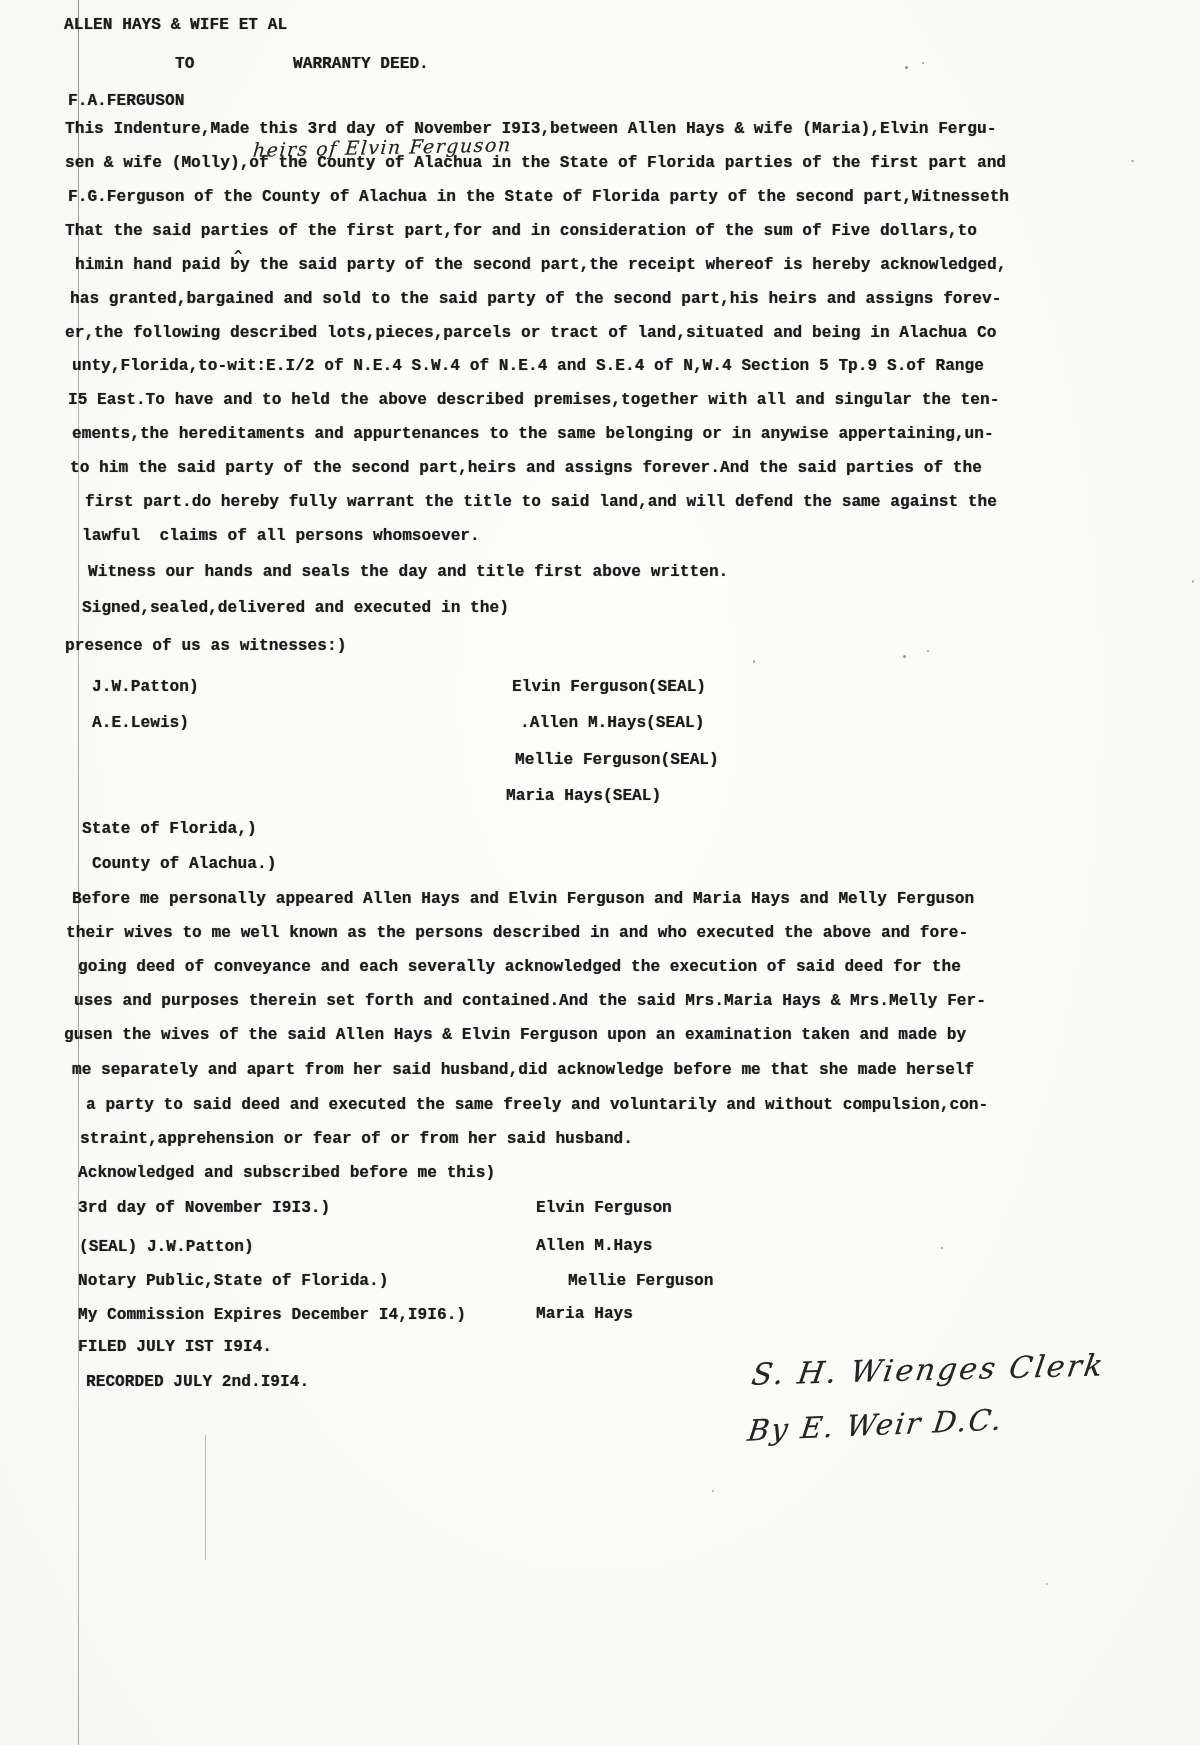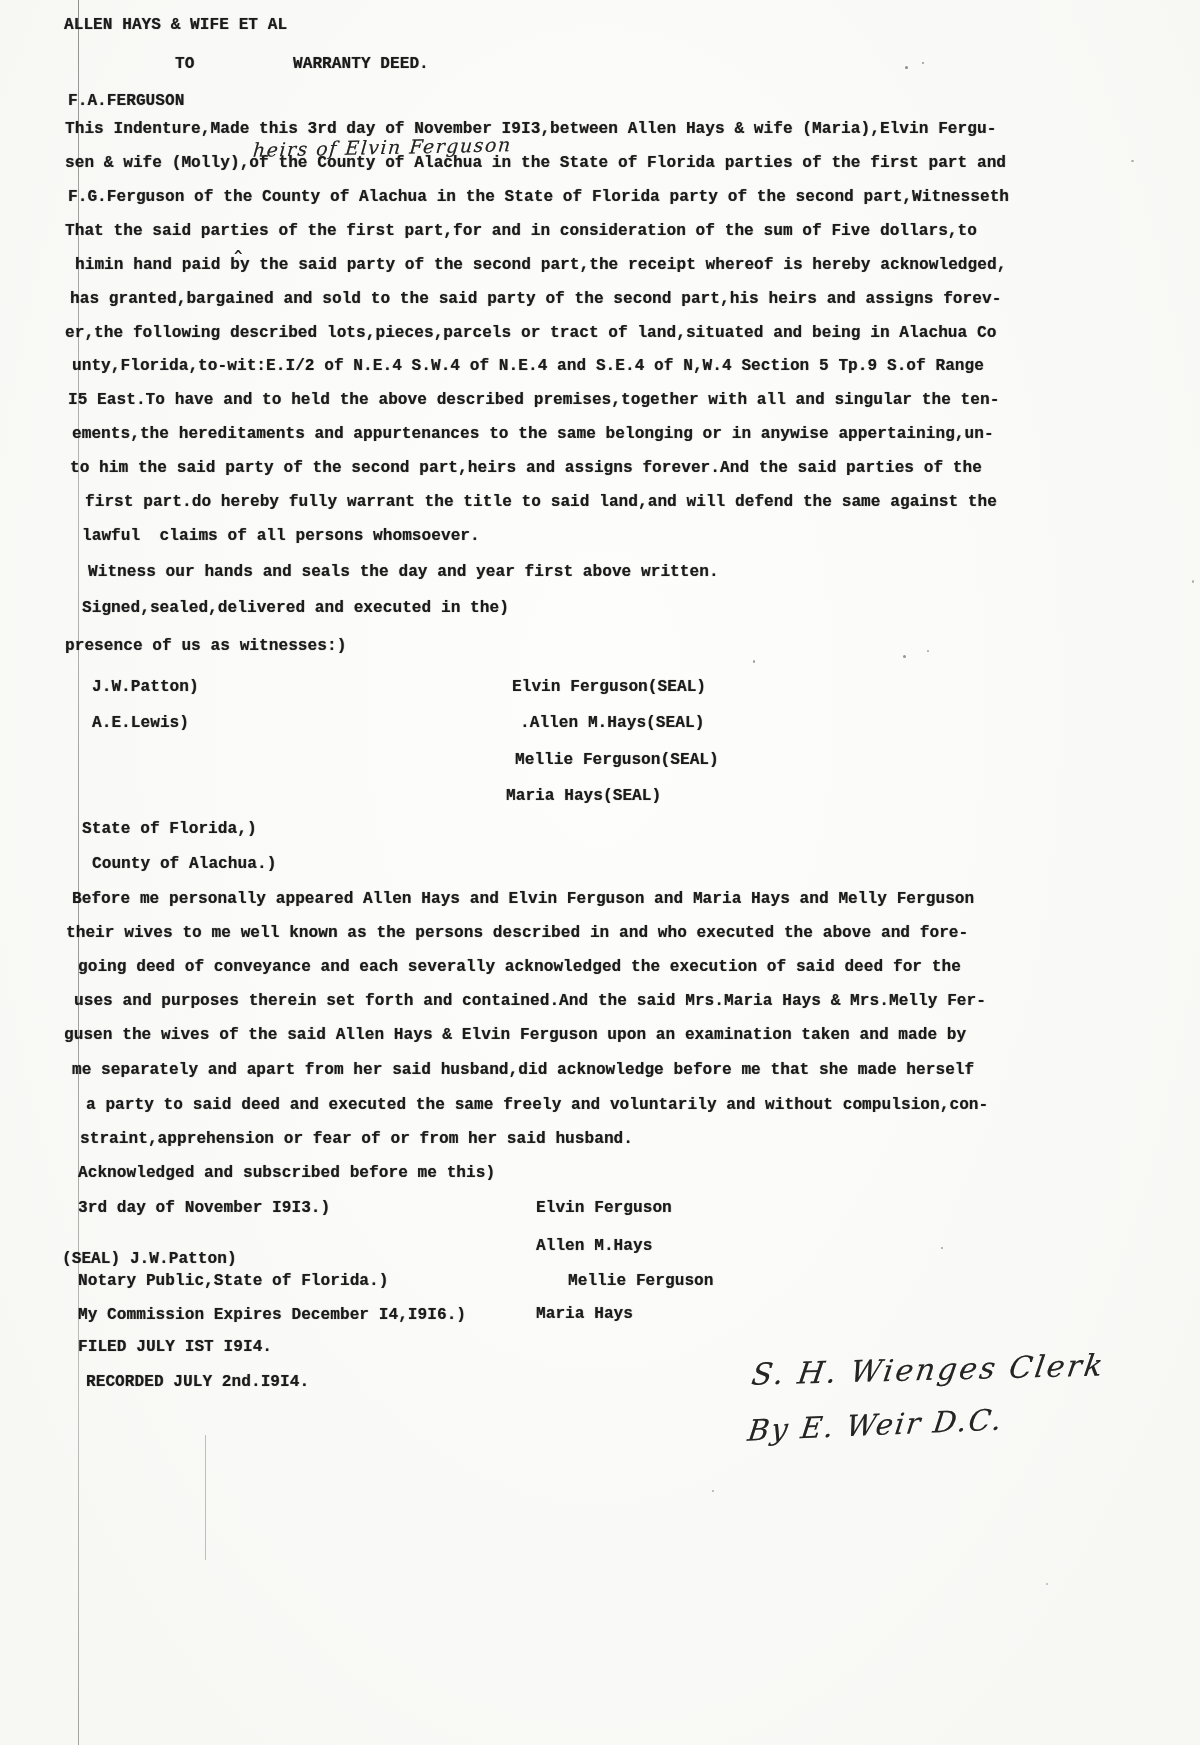--- a/index.html
+++ b/index.html
@@ -87,21 +87,21 @@
   <div class="type" style="left:65px;top:222px;">That the said parties of the first part,for and in consideration of the sum of Five dollars,to</div>
   <div class="type" style="left:75px;top:256px;">himin hand paid by the said party of the second part,the receipt whereof is hereby acknowledged,</div>
   <div class="type" style="left:70px;top:290px;">has granted,bargained and sold to the said party of the second part,his heirs and assigns forev-</div>
   <div class="type" style="left:65px;top:324px;">er,the following described lots,pieces,parcels or tract of land,situated and being in Alachua Co</div>
   <div class="type" style="left:72px;top:357px;">unty,Florida,to-wit:E.I/2 of N.E.4 S.W.4 of N.E.4 and S.E.4 of N,W.4 Section 5 Tp.9 S.of Range</div>
   <div class="type" style="left:68px;top:391px;">I5 East.To have and to held the above described premises,together with all and singular the ten-</div>
   <div class="type" style="left:72px;top:425px;">ements,the hereditaments and appurtenances to the same belonging or in anywise appertaining,un-</div>
   <div class="type" style="left:70px;top:459px;">to him the said party of the second part,heirs and assigns forever.And the said parties of the</div>
   <div class="type" style="left:85px;top:493px;">first part.do hereby fully warrant the title to said land,and will defend the same against the</div>
   <div class="type" style="left:82px;top:527px;">lawful  claims of all persons whomsoever.</div>
-  <div class="type" style="left:88px;top:563px;">Witness our hands and seals the day and year first above written.</div>
+  <div class="type" style="left:88px;top:563px;">Witness our hands and seals the day and title first above written.</div>
   <div class="type" style="left:82px;top:599px;">Signed,sealed,delivered and executed in the)</div>
   <div class="type" style="left:65px;top:637px;">presence of us as witnesses:)</div>
 
   <div class="type" style="left:92px;top:678px;">J.W.Patton)</div>
   <div class="type" style="left:92px;top:714px;">A.E.Lewis)</div>
 
   <div class="type" style="left:512px;top:678px;">Elvin Ferguson(SEAL)</div>
   <div class="type" style="left:520px;top:714px;">.Allen M.Hays(SEAL)</div>
   <div class="type" style="left:498px;top:751px;padding-left:17px;">Mellie Ferguson(SEAL)</div>
   <div class="type" style="left:506px;top:787px;">Maria Hays(SEAL)</div>
@@ -113,21 +113,21 @@
   <div class="type" style="left:66px;top:924px;">their wives to me well known as the persons described in and who executed the above and fore-</div>
   <div class="type" style="left:78px;top:958px;">going deed of conveyance and each severally acknowledged the execution of said deed for the</div>
   <div class="type" style="left:74px;top:992px;">uses and purposes therein set forth and contained.And the said Mrs.Maria Hays &amp; Mrs.Melly Fer-</div>
   <div class="type" style="left:64px;top:1026px;">gusen the wives of the said Allen Hays &amp; Elvin Ferguson upon an examination taken and made by</div>
   <div class="type" style="left:72px;top:1061px;">me separately and apart from her said husband,did acknowledge before me that she made herself</div>
   <div class="type" style="left:86px;top:1096px;">a party to said deed and executed the same freely and voluntarily and without compulsion,con-</div>
   <div class="type" style="left:80px;top:1130px;">straint,apprehension or fear of or from her said husband.</div>
   <div class="type" style="left:78px;top:1164px;">Acknowledged and subscribed before me this)</div>
 
   <div class="type" style="left:78px;top:1199px;">3rd day of November I9I3.)</div>
-  <div class="type" style="left:62px;top:1238px;margin-top:12px;">(SEAL) J.W.Patton)</div>
+  <div class="type" style="left:79px;top:1238px;">(SEAL) J.W.Patton)</div>
   <div class="type" style="left:78px;top:1272px;">Notary Public,State of Florida.)</div>
   <div class="type" style="left:78px;top:1306px;">My Commission Expires December I4,I9I6.)</div>
 
   <div class="type" style="left:536px;top:1199px;">Elvin Ferguson</div>
   <div class="type" style="left:536px;top:1237px;">Allen M.Hays</div>
   <div class="type" style="left:568px;top:1272px;">Mellie Ferguson</div>
   <div class="type" style="left:536px;top:1305px;">Maria Hays</div>
 
   <div class="type" style="left:78px;top:1338px;">FILED JULY IST I9I4.</div>
   <div class="type" style="left:86px;top:1373px;text-align:right;">RECORDED JULY 2nd.I9I4.</div>

